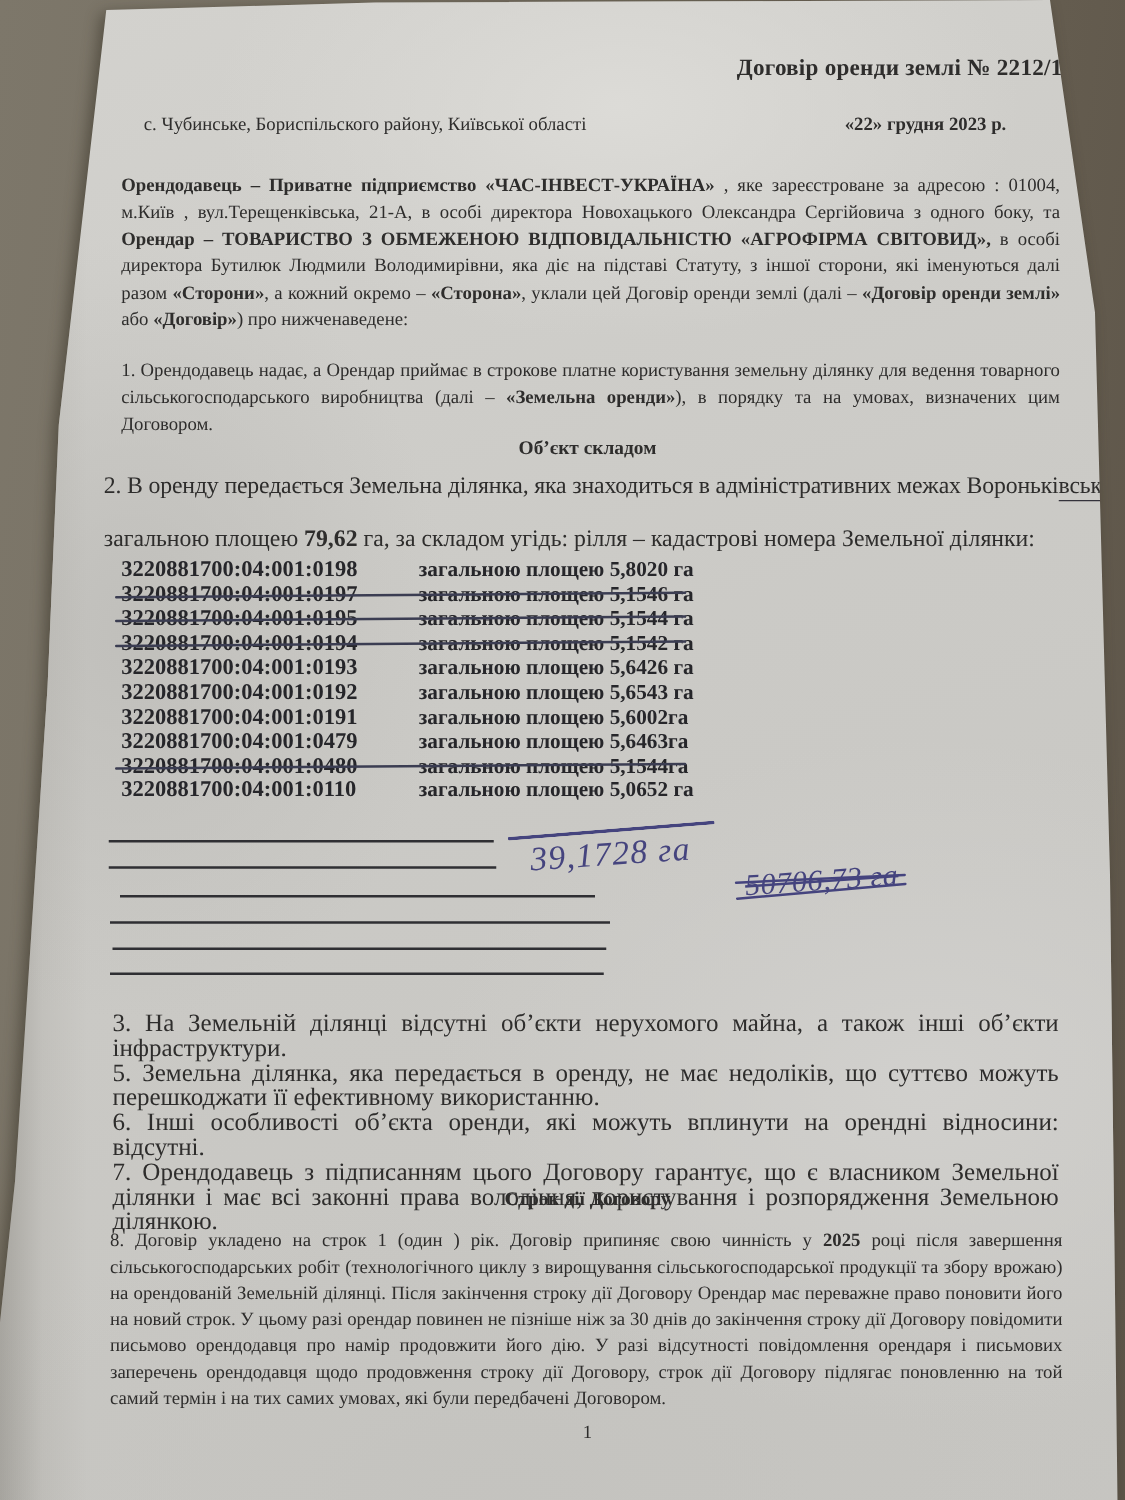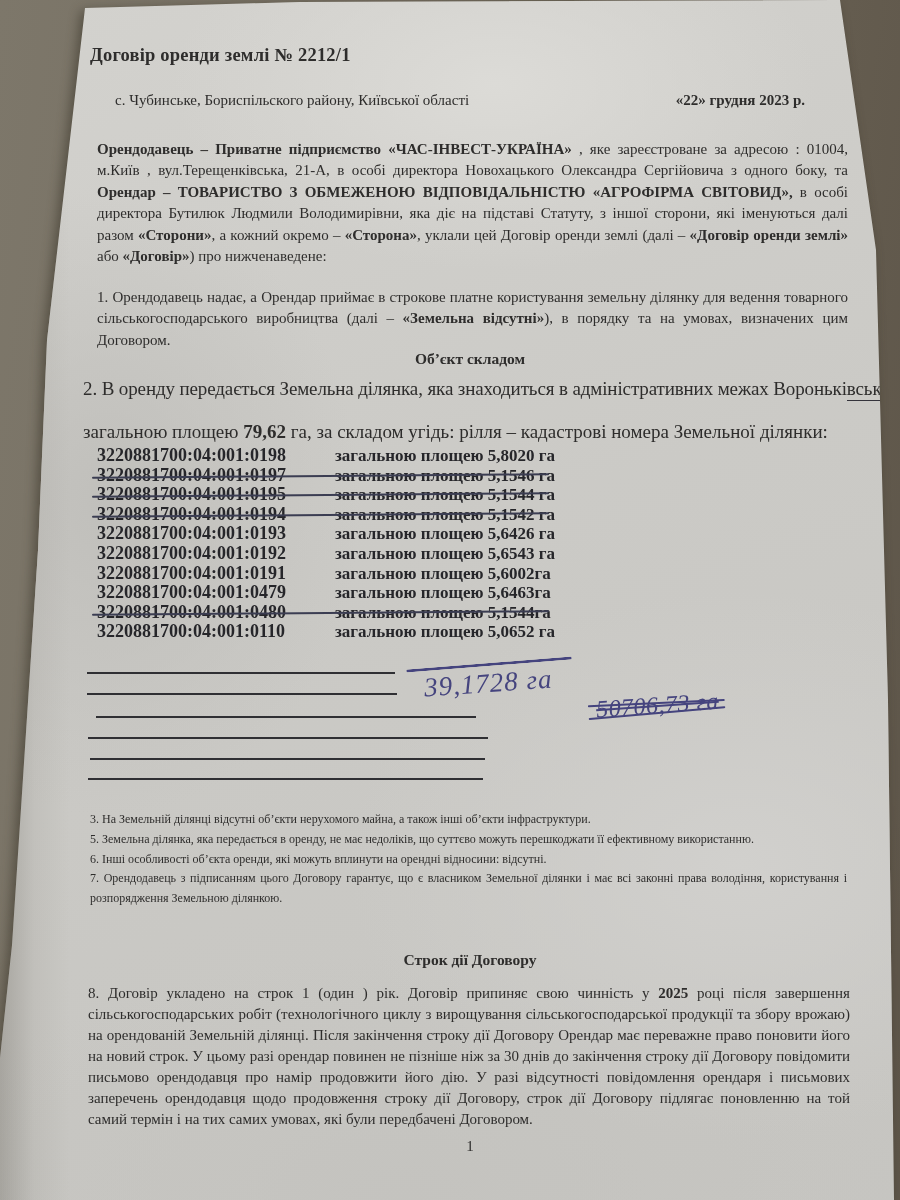--- a/index.html
+++ b/index.html
@@ -11,21 +11,21 @@
     clip-path:polygon(85px 8px,300px 2px,840px 0px,876px 250px,888px 700px,894px 1200px,900px 1200px,900px 1200px,0px 1200px,0px 1058px,12px 945px,38px 550px,47px 340px);
     background:
       linear-gradient(90deg,rgba(80,75,65,.28) 0px,rgba(120,115,105,.10) 34px,rgba(0,0,0,0) 70px),
       radial-gradient(ellipse 520px 300px at 55% 7%,#dcdbd7 0%,rgba(220,219,215,0) 62%),
       radial-gradient(ellipse 420px 520px at 12% 42%,#c0bfbb 0%,rgba(192,191,187,0) 60%),
       radial-gradient(ellipse 600px 420px at 82% 72%,#d1d0cd 0%,rgba(209,208,205,0) 65%),
       radial-gradient(ellipse 700px 350px at 45% 100%,#c4c3bf 0%,rgba(196,195,191,0) 70%),
       linear-gradient(163deg,#d3d2ce 0%,#cbcac6 45%,#c6c5c1 100%);}
   .pen-mark{position:absolute;left:38px;top:40px;}
   .abs{position:absolute;}
-  .title{left:90px;top:45px;width:760px;text-align:left;font-weight:bold;font-size:18.5px;letter-spacing:.2px;}
+  .title{left:90px;top:45px;width:760px;text-align:right;font-weight:bold;font-size:18.5px;letter-spacing:.2px;}
   .dateline{left:115px;top:92px;width:690px;display:flex;justify-content:space-between;font-size:15px;}
   .date{font-weight:bold;}
   .para{font-size:15px;line-height:21.4px;text-align:justify;}
   .b{font-weight:bold;}
   .preamble{left:97px;top:139px;width:751px;}
   .heading{width:760px;left:90px;text-align:center;font-weight:bold;font-size:15.5px;}
   .h1pos{top:261px;}
   .h2pos{top:350px;}
   .h3pos{top:951px;}
   .p1pos{left:97px;top:287px;width:751px;}
@@ -39,21 +39,21 @@
   .cad-area{font-weight:bold;font-size:17px;}
   .struck .strikeline{position:absolute;left:-5px;right:6px;top:47%;height:2.4px;background:#3b3d52;transform:rotate(-.45deg);border-radius:2px;}
   .blank-line{position:absolute;height:0;border-top:2px solid #2f2f33;}
   .hw{font-style:italic;color:#45447e;}
   .hw-overline{left:406px;top:663px;width:166px;border-top:3px solid #45447e;transform:rotate(-4.5deg);border-radius:2px;}
   .hw-total{left:424px;top:668px;font-size:27px;transform:rotate(-4deg);letter-spacing:1px;}
   .hw-crossed{left:596px;top:692px;font-size:24px;transform:rotate(-4deg);letter-spacing:.5px;text-decoration:line-through;text-decoration-thickness:2.2px;}
   .hw-crossed::before,.hw-crossed::after{content:"";position:absolute;left:-8px;right:-6px;height:2.2px;background:#45447e;border-radius:2px;}
   .hw-crossed::before{top:36%;transform:rotate(1.4deg);}
   .hw-crossed::after{top:74%;transform:rotate(-1deg);}
-  .clauses{left:90px;top:810px;width:757px;font-size:12px;line-height:19.8px;}
+  .clauses{left:90px;top:810px;width:757px;font-size:20px;line-height:19.8px;}
   .clauses p{margin:0;text-align:justify;}
   .p8pos{left:88px;top:983px;width:762px;line-height:21px;}
   .pagenum{left:90px;top:1138px;width:760px;text-align:center;font-size:15px;}
 </style>
 </head>
 <body>
 
 <div class="scene">
   <div class="paper-wrap">
     <div class="paper">
@@ -65,21 +65,21 @@
       <div class="abs title">Договір оренди землі № 2212/1</div>
 
       <div class="abs dateline">
         <span>с. Чубинське,  Бориспільского  району, Київської області</span>
         <span class="date">«22» грудня  2023 р.</span>
       </div>
 
       <div class="abs para preamble"><span class="b">Орендодавець – Приватне підприємство «ЧАС-ІНВЕСТ-УКРАЇНА»</span><span> , яке зареєстроване за адресою : 01004, м.Київ , вул.Терещенківська, 21-А, в особі директора  Новохацького Олександра Сергійовича   з одного боку, та </span><span class="b">Орендар – ТОВАРИСТВО З ОБМЕЖЕНОЮ ВІДПОВІДАЛЬНІСТЮ «АГРОФІРМА СВІТОВИД»,</span><span> в особі директора Бутилюк Людмили Володимирівни, яка діє на підставі Статуту, з іншої сторони, які іменуються далі разом </span><span class="b">«Сторони»</span><span>, а кожний окремо – </span><span class="b">«Сторона»</span><span>, уклали цей Договір оренди землі (далі – </span><span class="b">«Договір оренди землі»</span><span> або </span><span class="b">«Договір»</span><span>) про нижченаведене:</span></div>
 
 
-      <div class="abs para p1pos"><span>1. Орендодавець надає, а Орендар приймає в строкове платне користування земельну ділянку для ведення товарного сільськогосподарського виробництва (далі – </span><span class="b">«Земельна відсутні»</span><span>), в порядку та на умовах, визначених цим Договором.</span></div>
+      <div class="abs para p1pos"><span>1. Орендодавець надає, а Орендар приймає в строкове платне користування земельну ділянку для ведення товарного сільськогосподарського виробництва (далі – </span><span class="b">«Земельна оренди»</span><span>), в порядку та на умовах, визначених цим Договором.</span></div>
 
       <div class="abs heading h2pos">Об’єкт складом</div>
 
       <div class="abs para p2line"><span>2. В оренду передається Земельна ділянка, яка знаходиться в адміністративних  межах  Воронькі</span><span class="ul">вської сільської</span></div>
       <div class="abs para p2line p2l3"><span>загальною площею </span><span class="b">79,62</span><span> га, за складом  угідь:  рілля – кадастрові  номера  Земельної ділянки:</span></div>
 
       <div class="abs cadlist">
         <div class="cad-row"><span class="cad-num">3220881700:04:001:0198</span><span class="cad-area">загальною площею 5,8020 га</span></div>
         <div class="cad-row struck"><span class="cad-num">3220881700:04:001:0197</span><span class="cad-area">загальною площею 5,1546 га</span><span class="strikeline"></span></div>
         <div class="cad-row struck"><span class="cad-num">3220881700:04:001:0195</span><span class="cad-area">загальною площею 5,1544 га</span><span class="strikeline"></span></div>

